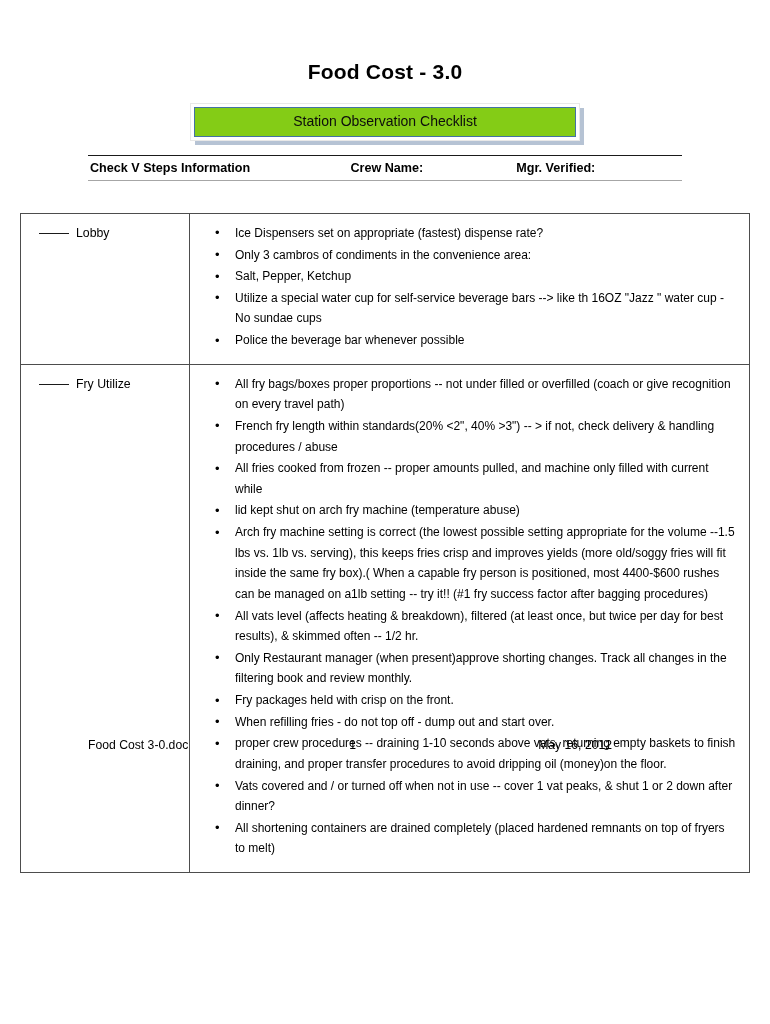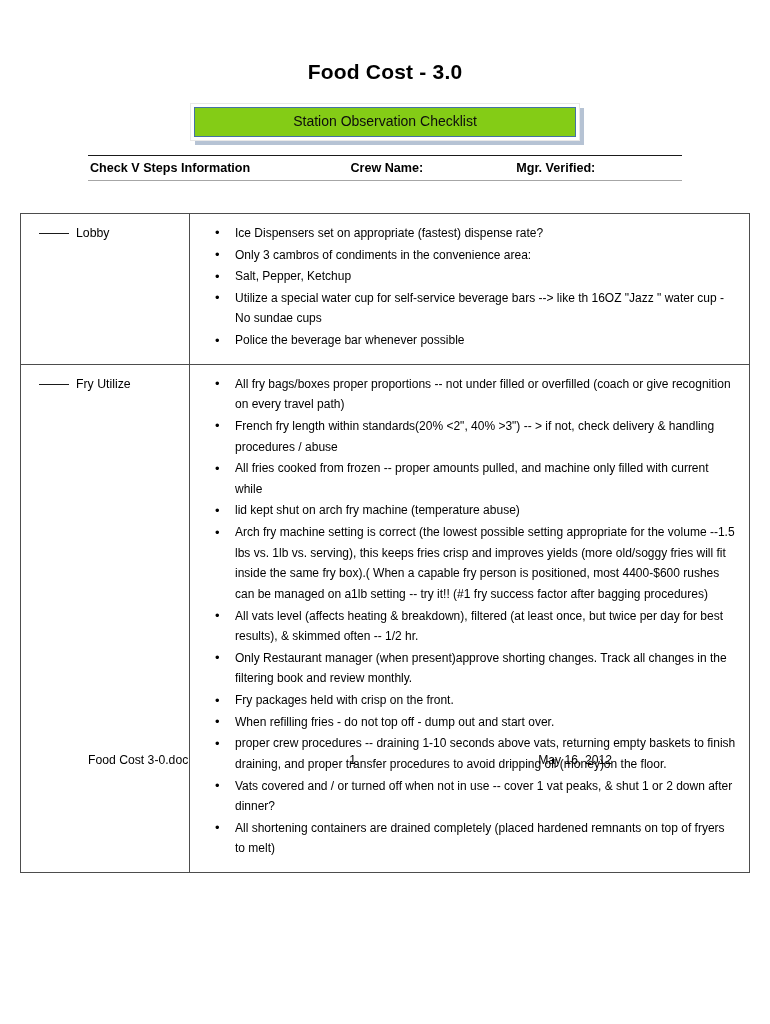--- a/index.html
+++ b/index.html
@@ -139,21 +139,21 @@
     top: -0.5px;
     font-size: 13px;
     line-height: 1.72;
   }
 
   
   .footer {
     position: absolute;
     left: 88px;
     right: 88px;
-    bottom: 33px;
+    bottom: 48px;
     display: flex;
     font-size: 12.2px;
   }
   .footer-left   { width: 44%; text-align: left; }
   .footer-center { width: 20%; text-align: left; }
   .footer-right  { width: 36%; text-align: center; }
 </style>
 </head>
 <body>
 

